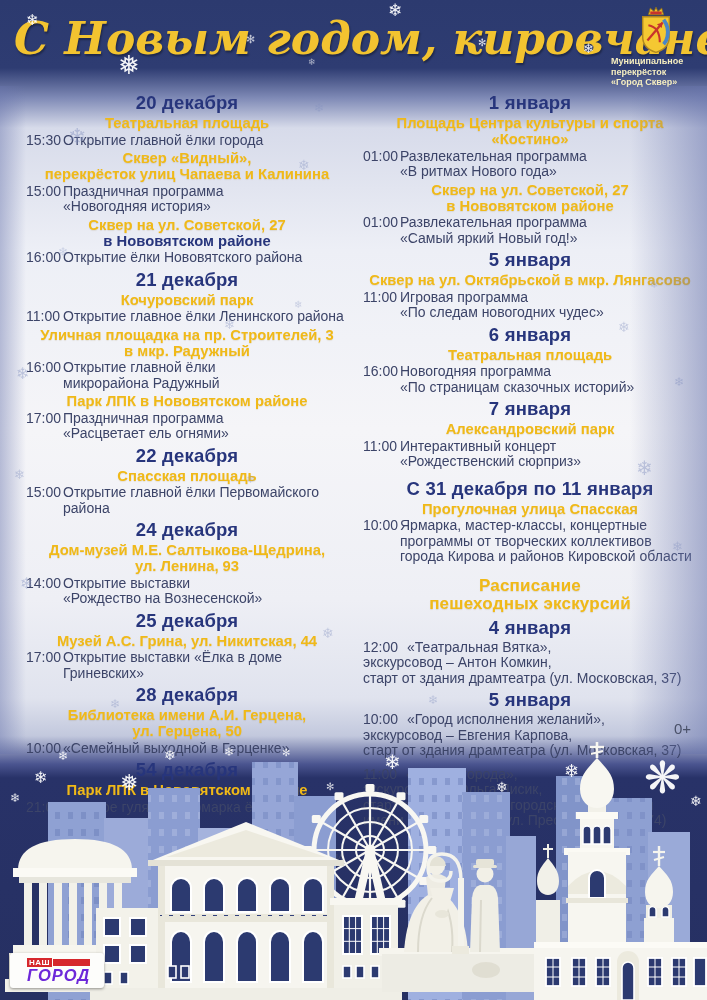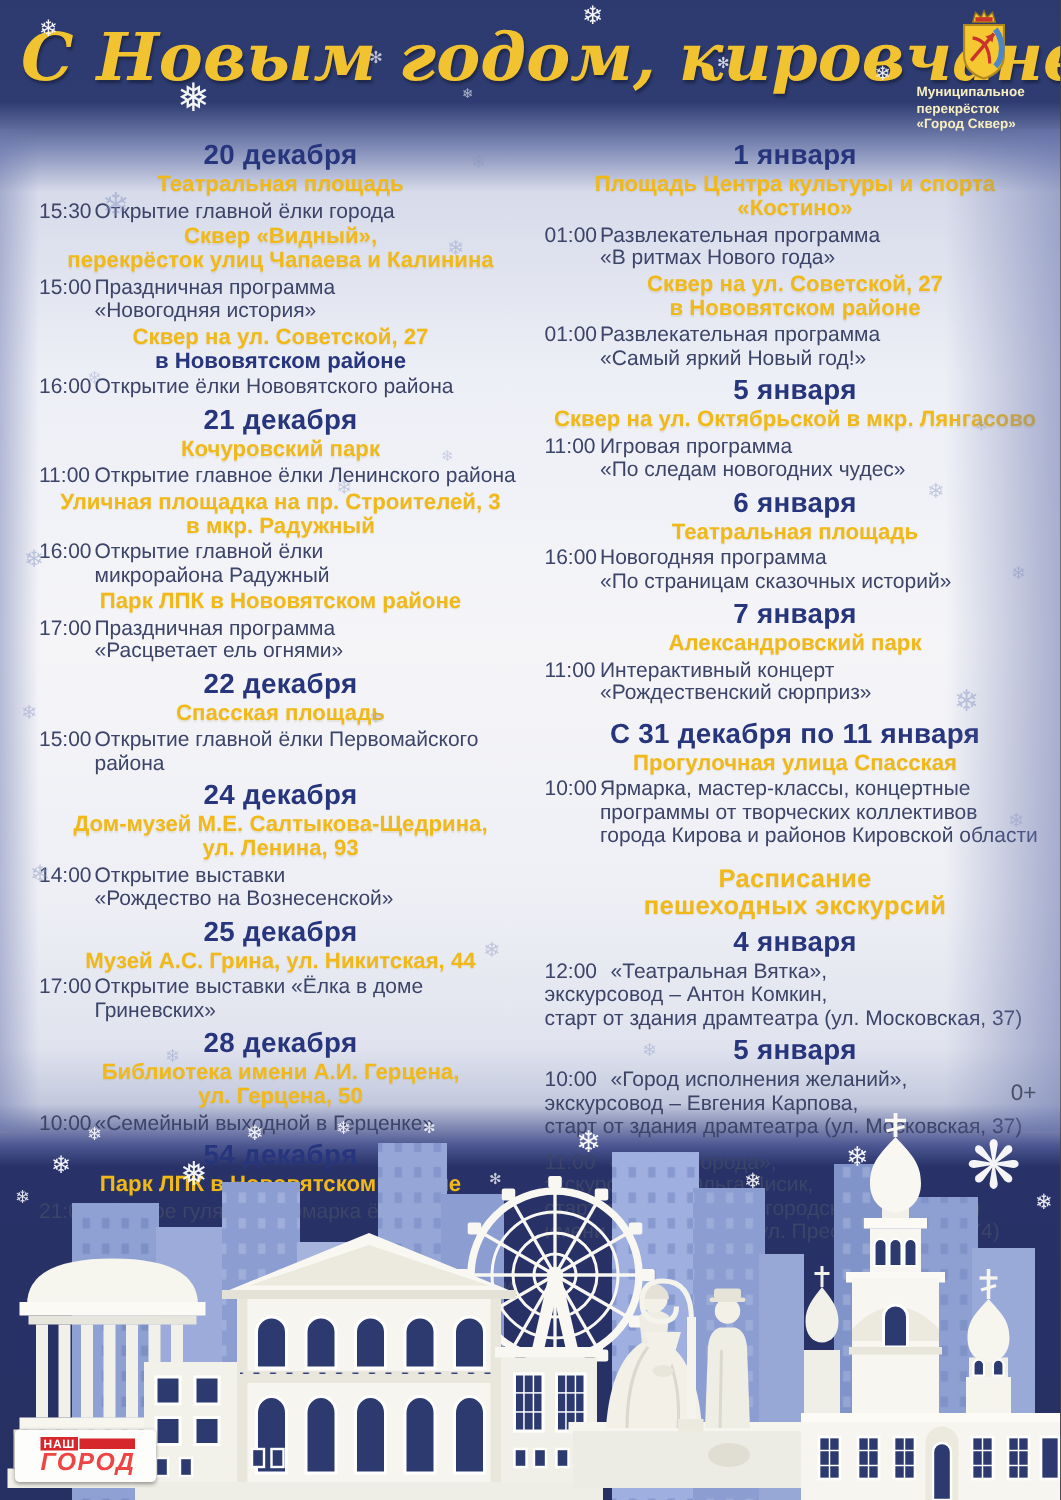--- a/index.html
+++ b/index.html
@@ -47,21 +47,21 @@
   .flake{position:absolute; color:#fff; pointer-events:none; line-height:1;}
   .cityscape{position:absolute; left:0; bottom:0; width:707px; height:260px;}
   .gorod-logo{position:absolute; left:10px; top:953px; width:94px; height:35px;
     background:#fdfdfb; border-radius:3px; box-shadow:0 1px 3px rgba(0,0,0,.4);
     display:flex; align-items:center; padding:2px 15px; box-sizing:border-box;}
   .gl-right{flex:1; margin-left:2px;}
   .gl-top{display:flex; align-items:center; height:9px;}
   .gl-nash{background:#d6272c; color:#fff; font-weight:bold; font-size:8px;
     line-height:9px; padding:0 2px; letter-spacing:.5px;}
   .gl-strip{flex:1; height:7px; background:#d6272c; margin-left:1px;}
-  .gl-gorod{color:#ef4444; font-weight:bold; font-style:italic; font-size:16.5px;
+  .gl-gorod{color:#6d28d9; font-weight:bold; font-style:italic; font-size:16.5px;
     line-height:17px; letter-spacing:1px;}
 </style>
 </head>
 <body>
 
 <div class="poster">
 
   <div class="title">С Новым годом, кировчане!</div>
 
   <div class="org">

